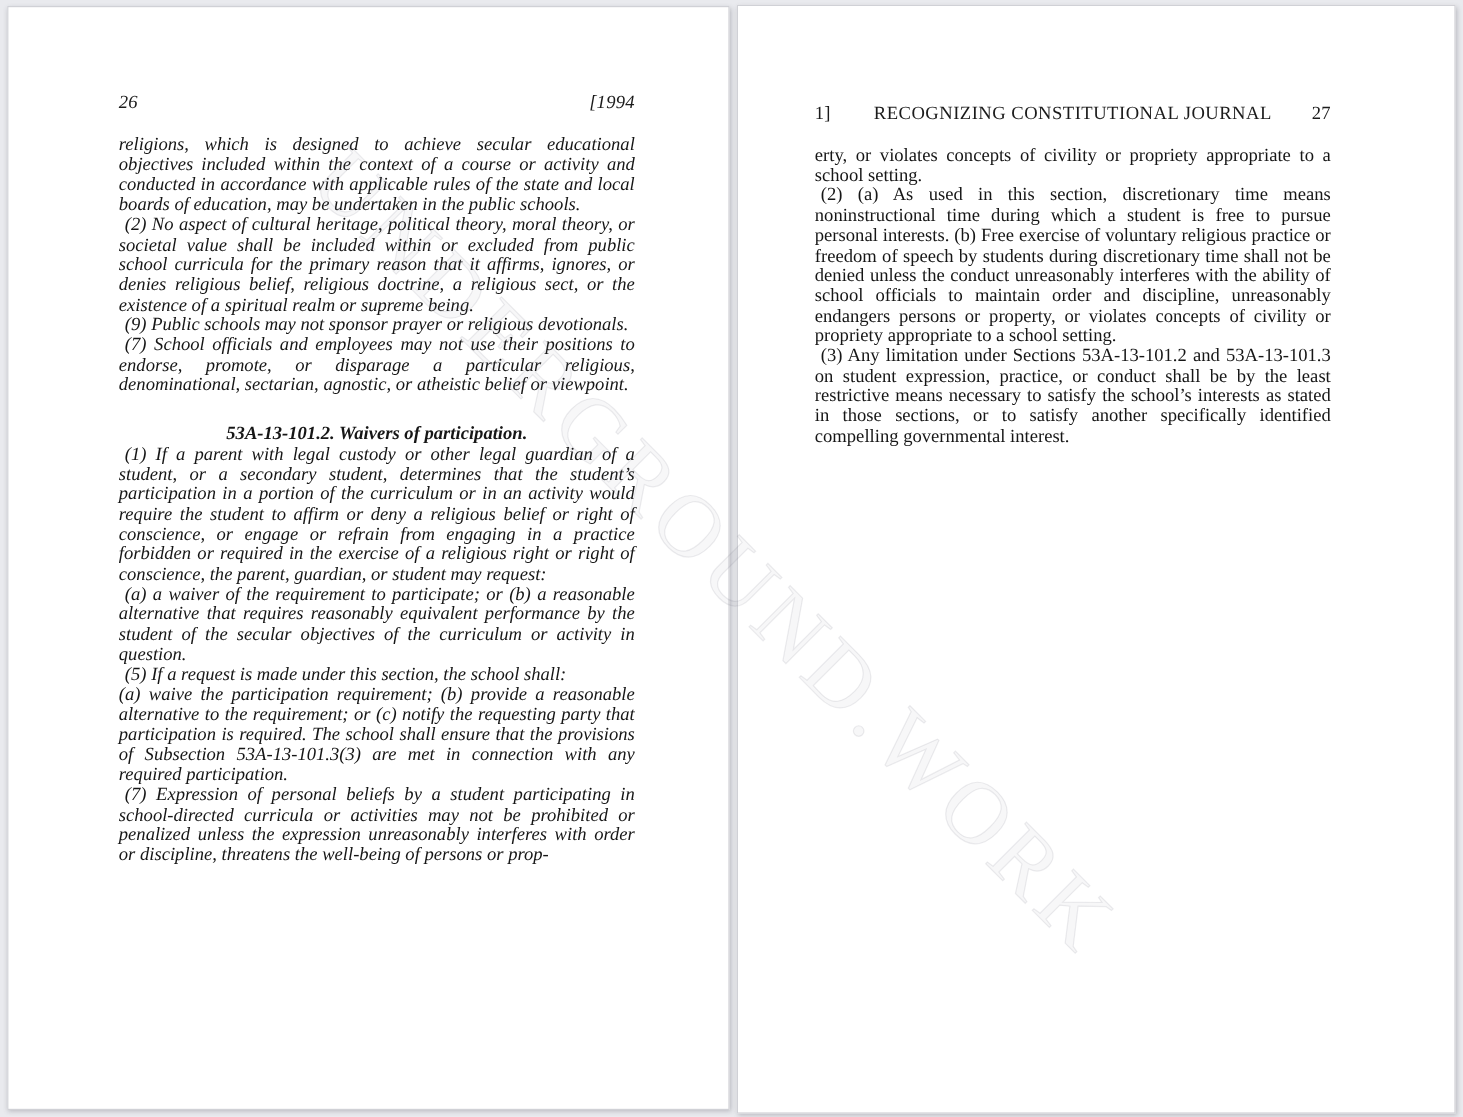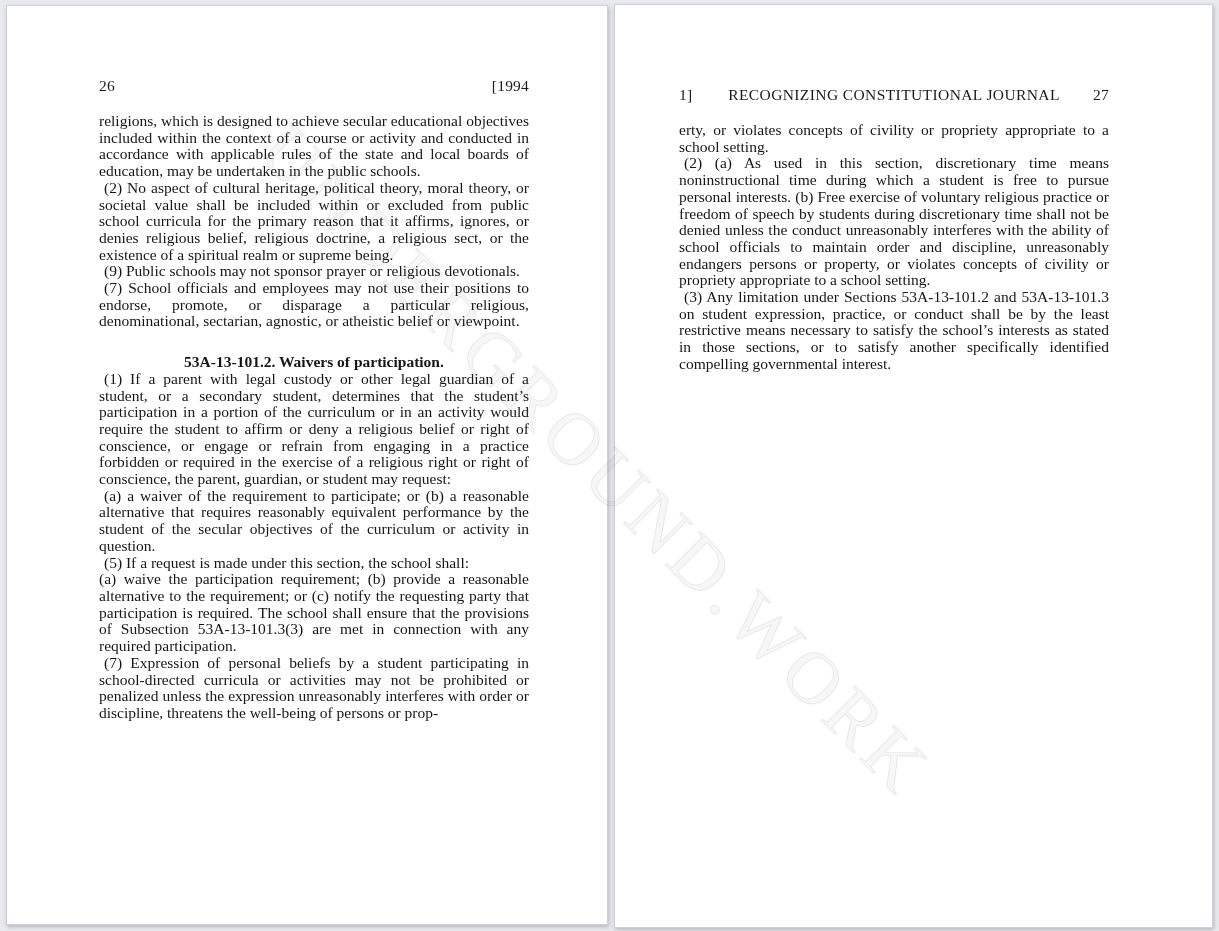--- a/index.html
+++ b/index.html
@@ -24,20 +24,21 @@
     border: 1px solid #d0d1d6;
     box-shadow: 1px 2px 4px rgba(70,70,80,0.30);
     box-sizing: border-box;
   }
   .page-left {
     left: 6px;
     top: 5px;
     width: 602px;
     height: 920px;
     padding: 71px 78px 0 92px;
+    font-style: italic;
   }
   .page-right {
     left: 614px;
     top: 4px;
     width: 599px;
     height: 924px;
     padding: 81px 103px 0 64px;
   }
   .page-header {
     display: flex;

